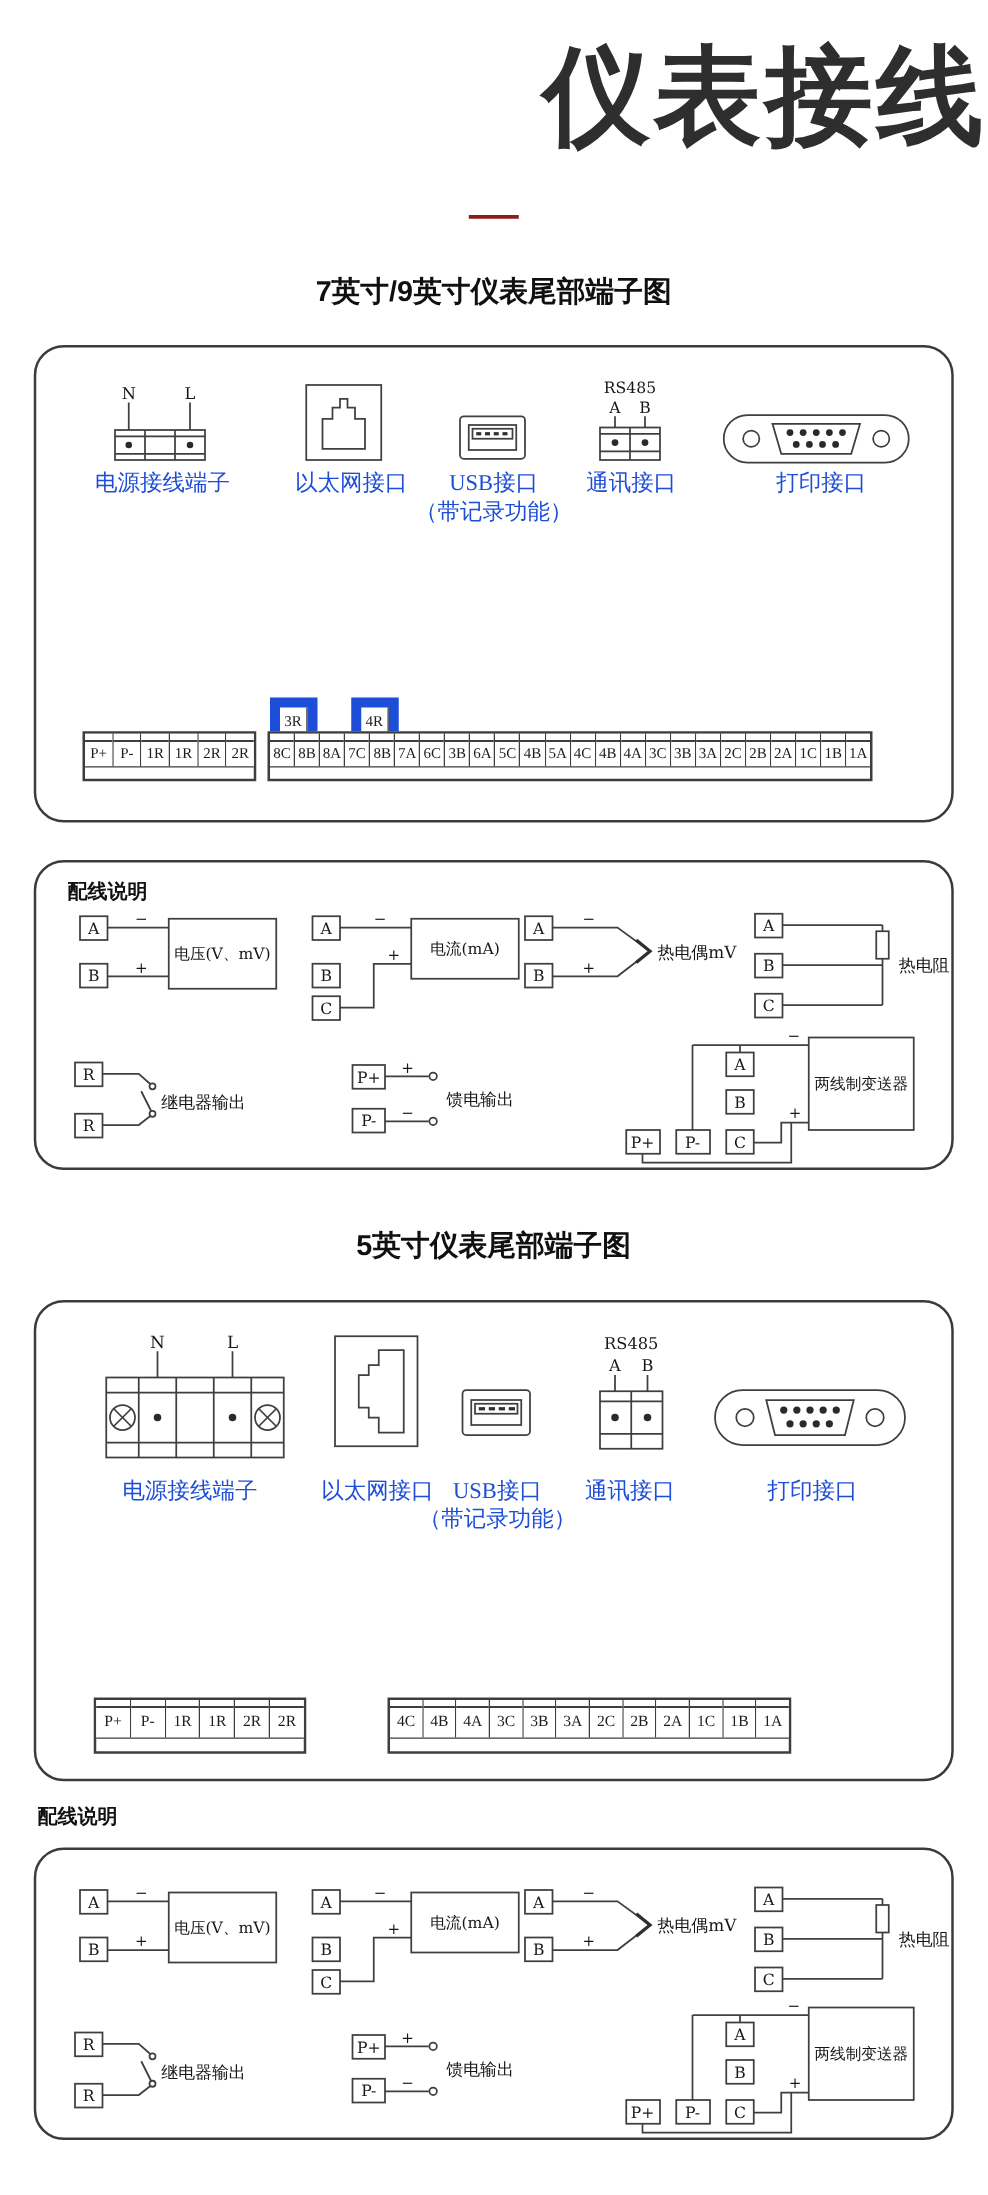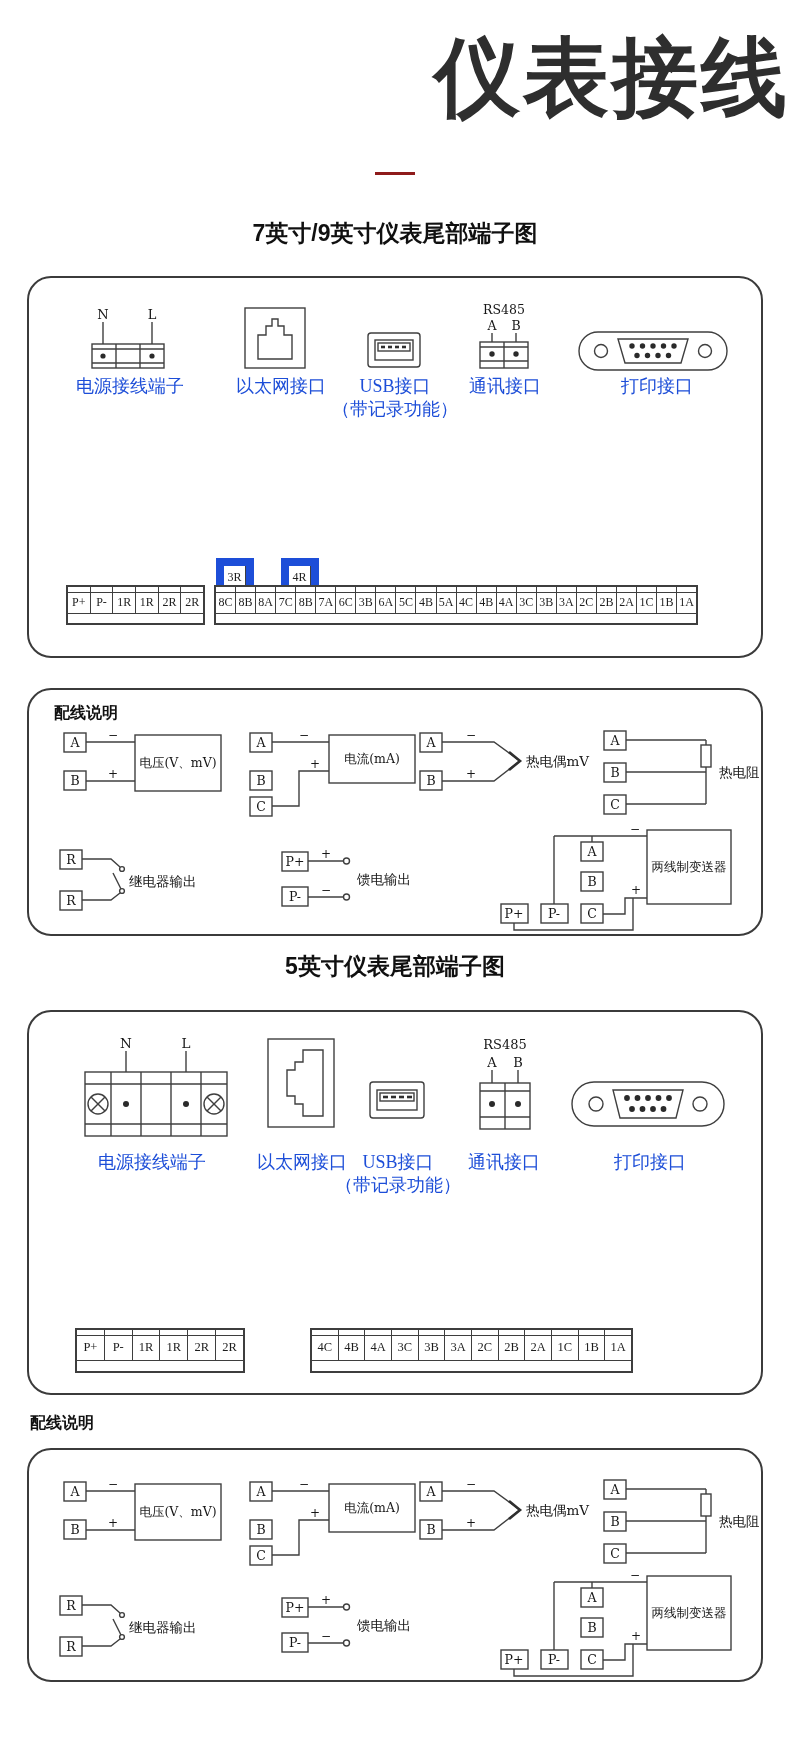--- a/index.html
+++ b/index.html
@@ -284,21 +284,21 @@
     <rect class="bx" x="52" y="82" width="27" height="19"></rect>
       <text x="65" y="96" font-size="12.5" text-anchor="middle">P-</text>
     <polyline class="ln" points="114,92 136,92 136,76 158,76"></polyline>
     <text x="147" y="72" font-size="12" text-anchor="middle">+</text>
     <polyline class="ln" points="25,101 25,108 144,108 144,76"></polyline>
     <rect class="bx" x="158" y="8" width="84" height="74"></rect>
     <text x="200" y="49" font-size="12.5" text-anchor="middle">两线制变送器</text>
   </svg>
 </div>
 
-<h2 class="sec-head" style="margin-top:16px">5英寸仪表尾部端子图</h2>
+<h2 class="sec-head" style="margin-top:46px">5英寸仪表尾部端子图</h2>
 
 <div class="round-box" id="box-5">
 
   <svg class="abs" style="left:54px;top:24px" width="146" height="102">
     <text x="43" y="12" font-size="13.5" text-anchor="middle">N</text>
     <text x="103" y="12" font-size="13.5" text-anchor="middle">L</text>
     <line class="ln" x1="43" y1="15" x2="43" y2="64"></line>
       <line class="ln" x1="103" y1="15" x2="103" y2="64"></line>
     <rect class="bx" x="2" y="36" width="142" height="64"></rect>
     <line class="ln" x1="2" y1="48" x2="144" y2="48"></line>

